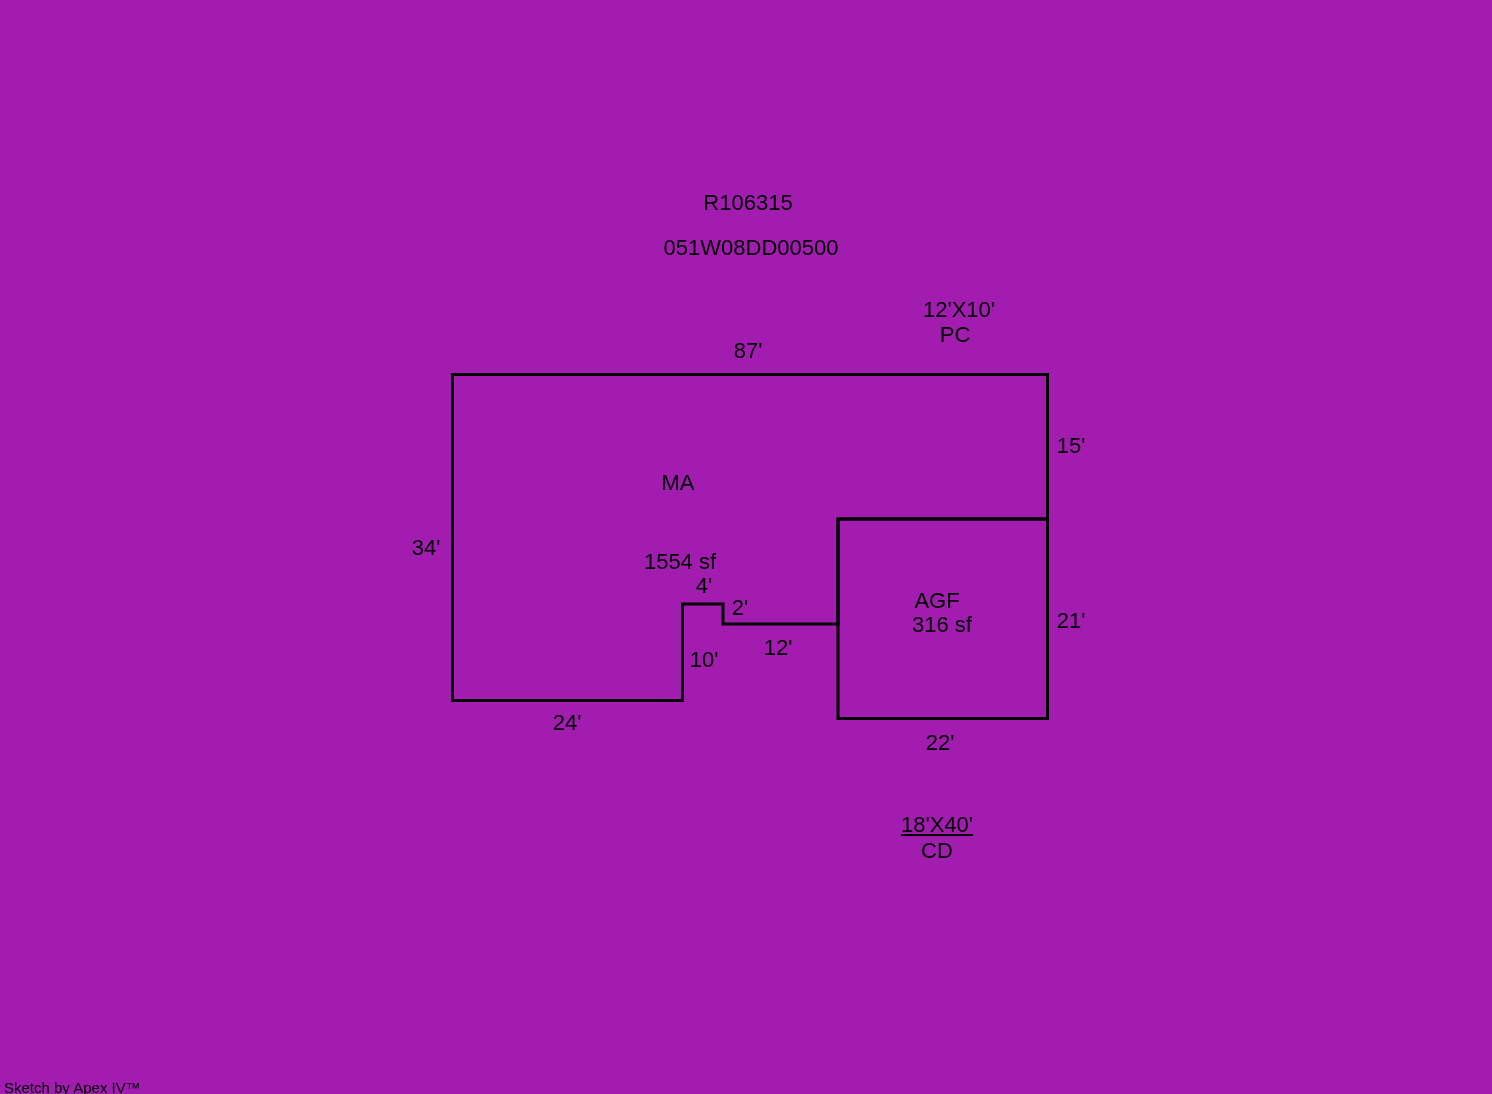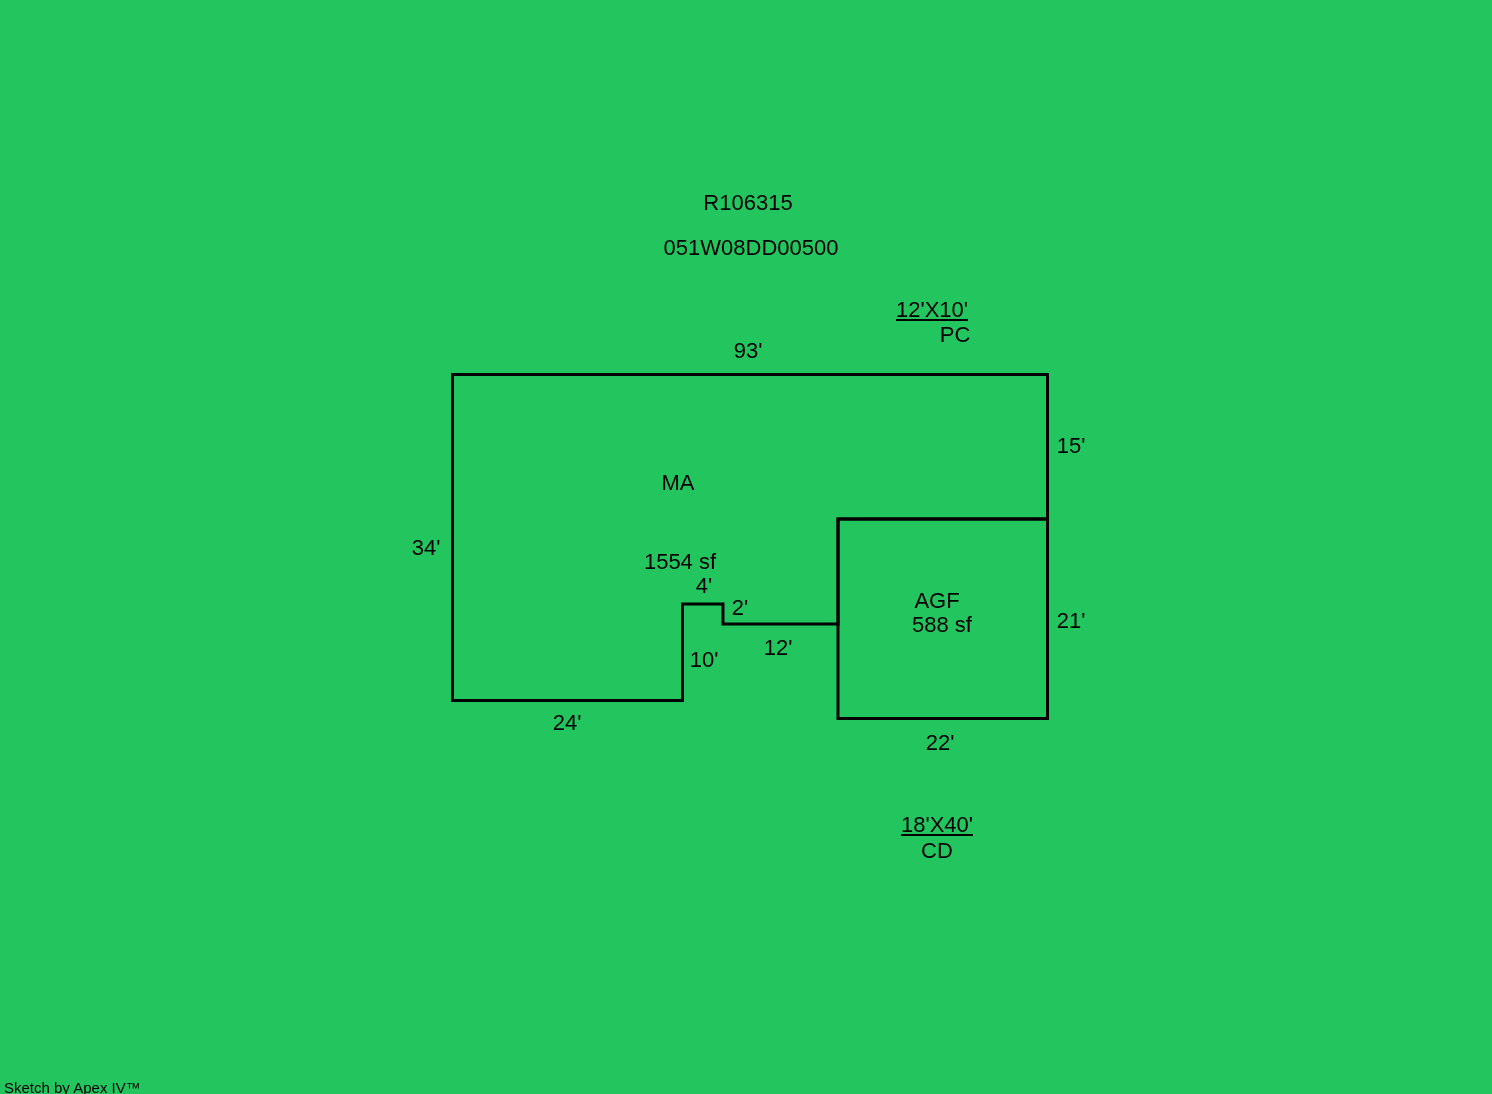--- a/index.html
+++ b/index.html
@@ -4,21 +4,21 @@
 <style>
   html, body {
     margin: 0;
     padding: 0;
     background: #ffffff;
   }
   .canvas {
     position: relative;
     width: 1492px;
     height: 1094px;
-    background: #22c55e;
+    background: #a21caf;
     overflow: hidden;
     font-family: "Liberation Sans", sans-serif;
     color: #000000;
   }
   .sketch-svg {
     position: absolute;
     left: 0;
     top: 0;
   }
   .lbl {
@@ -46,37 +46,37 @@
   <svg class="sketch-svg" width="1492" height="1094" viewBox="0 0 1492 1094">
 
     <path d="M452.5,374.5 H1047.5 V519 H838 V624 H723 V604 H682.5 V700.5 H452.5 Z" fill="none" stroke="#000000" stroke-width="3"></path>
 
     <path d="M838,519 H1047.5 V718.5 H838 Z" fill="none" stroke="#000000" stroke-width="3"></path>
   </svg>
 
   <div class="lbl" style="left:748px; top:191px;">R106315</div>
   <div class="lbl" style="left:751px; top:236px;">051W08DD00500</div>
 
-  <div class="lbl" style="left:932px; top:298px;text-decoration:underline;">12'X10'</div>
+  <div class="lbl" style="left:959px; top:298px;">12'X10'</div>
   <div class="lbl" style="left:955px; top:323px;">PC</div>
 
-  <div class="lbl" style="left:748px; top:339px;">93'</div>
+  <div class="lbl" style="left:748px; top:339px;">87'</div>
   <div class="lbl" style="left:1071px; top:434px;">15'</div>
   <div class="lbl" style="left:426px; top:519px;margin-top:17px;">34'</div>
   <div class="lbl" style="left:704px; top:574px;">4'</div>
   <div class="lbl" style="left:740px; top:596px;">2'</div>
   <div class="lbl" style="left:778px; top:636px;">12'</div>
   <div class="lbl" style="left:704px; top:648px;">10'</div>
   <div class="lbl" style="left:567px; top:711px;">24'</div>
 
   <div class="lbl" style="left:678px; top:471px;">MA</div>
   <div class="lbl" style="left:680px; top:534px;margin-top:16px;">1554 sf</div>
 
   <div class="lbl" style="left:937px; top:589px;">AGF</div>
-  <div class="lbl" style="left:942px; top:613px;">588 sf</div>
+  <div class="lbl" style="left:942px; top:613px;">316 sf</div>
   <div class="lbl" style="left:1071px; top:609px;">21'</div>
   <div class="lbl" style="left:940px; top:731px;">22'</div>
 
   <div class="lbl" style="left:937px; top:813px;text-decoration:underline;">18'X40'</div>
   <div class="lbl" style="left:937px; top:839px;">CD</div>
 
   <div class="lbl watermark">Sketch by Apex IV™</div>
 
 </div>
 

